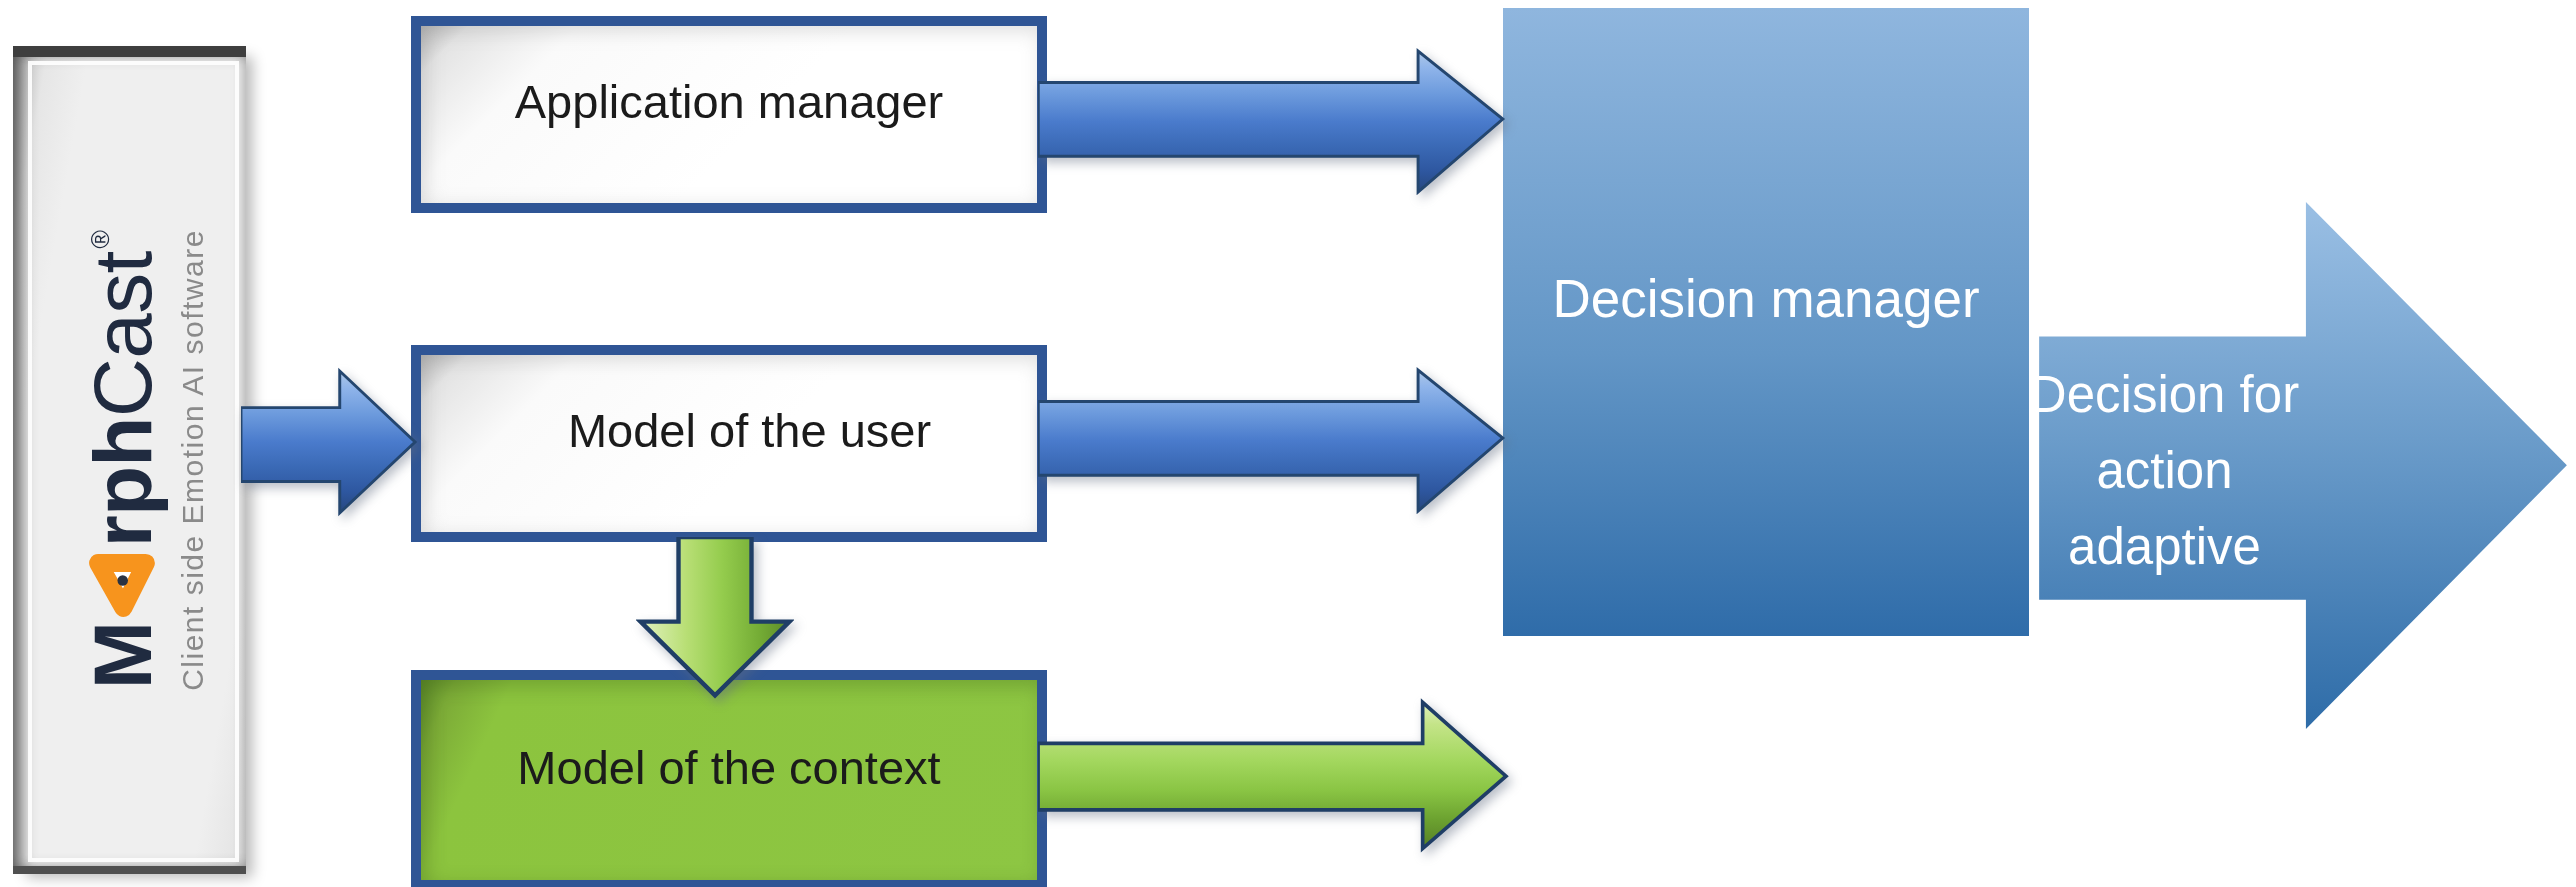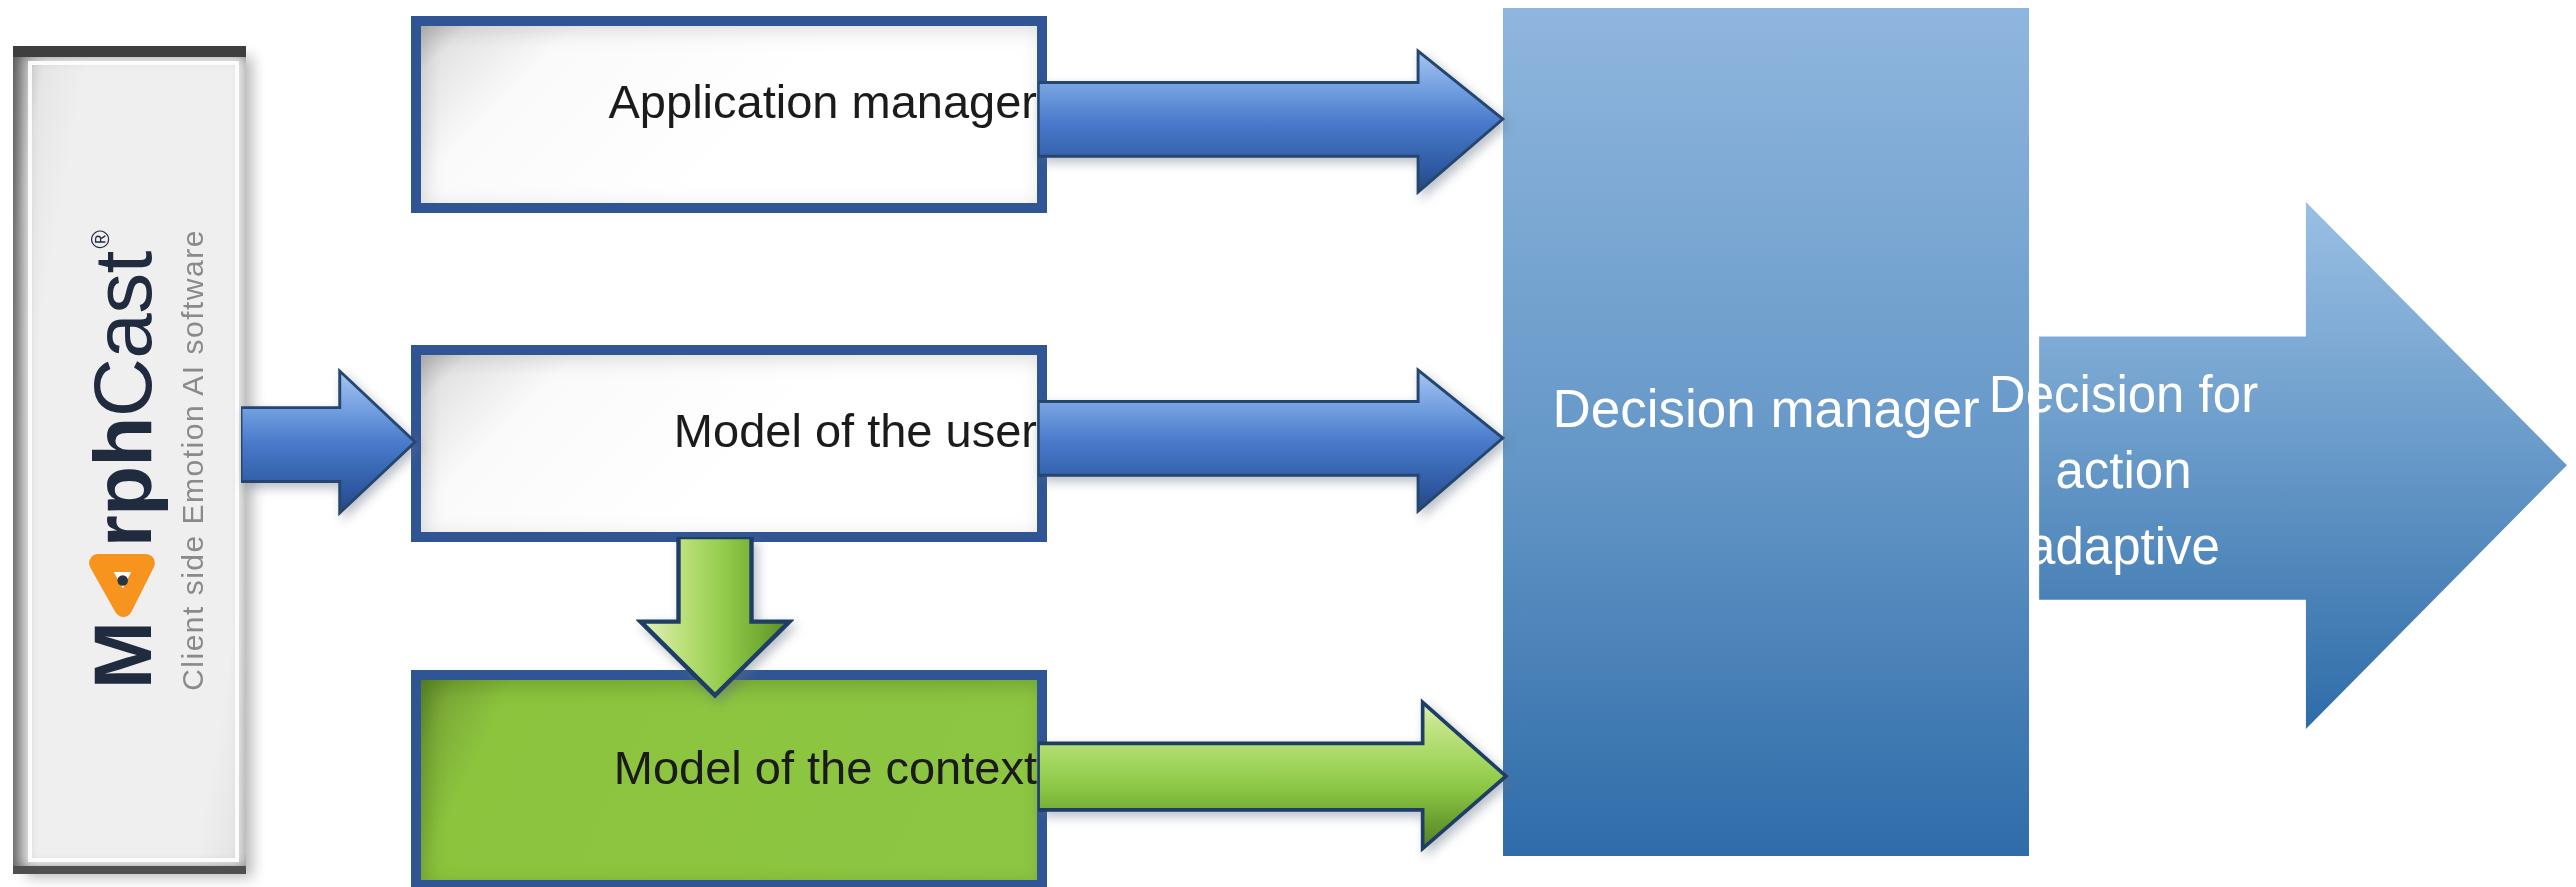--- a/index.html
+++ b/index.html
@@ -21,35 +21,35 @@
        padding-top:33px;box-sizing:border-box;gap:11.7px;}
   .brand{white-space:nowrap;color:#202b40;font-size:82px;line-height:1;letter-spacing:-0.7px;}
   .brand .heavy{font-weight:800;}
   .brand .light{font-weight:400;}
   .brand sup{font-size:25px;font-weight:400;vertical-align:42px;margin-left:2.9px;}
   .brand svg{vertical-align:-5.8px;margin:0 2.2px;}
   .subtitle{color:#8a8a8a;font-size:30px;font-weight:500;letter-spacing:1.5px;white-space:nowrap;}
 
   
   .nbox{position:absolute;box-sizing:border-box;border:10.2px solid #2f5595;
-        display:flex;align-items:center;justify-content:flex-end;}
+        display:flex;align-items:center;justify-content:center;}
   .white-fill{background:linear-gradient(135deg,#b6b6b6 0%,#e4e4e4 6%,#fafafa 20%,#ffffff 55%);
               box-shadow:inset 4.4px 4.4px 19px rgba(120,120,120,.25);}
   .green-fill{background:linear-gradient(115deg,#5e8c2b 0%,#7cab37 5%,#8cc43e 13%,#8dc643 100%);
               box-shadow:inset 5.8px 5.8px 19px rgba(50,80,15,.30);}
   .nbox .lbl{color:#1b1b1b;font-size:47px;transform:translateY(-13px);white-space:nowrap;}
-  .decision{position:absolute;left:1503px;top:8px;width:526px;height:848px;
+  .decision{position:absolute;left:1503px;top:8px;width:526px;height:628px;
             background:linear-gradient(180deg,#8fb6de 0%,#6396c6 55%,#2f6ca9 100%);
             display:flex;align-items:center;justify-content:center;}
   .decision .lbl{color:#ffffff;font-size:53px;transform:translateY(-24px);white-space:nowrap;}
 
   
   .arrow{position:absolute;filter:drop-shadow(4.4px 5.1px 5.1px rgba(100,110,130,.45));}
   .bigarrow{position:absolute;}
-  .bigarrow-text{position:absolute;left:1941px;top:357px;width:365px;text-align:center;
+  .bigarrow-text{position:absolute;left:1982px;top:357px;width:365px;text-align:center;
                  color:#ffffff;font-size:51px;line-height:76px;}
   .bigarrow-text div{white-space:nowrap;}
 </style>
 </head>
 <body>
 
 <div id="stage">
 
   <svg width="0" height="0" style="position:absolute" aria-hidden="true">
     <defs>

